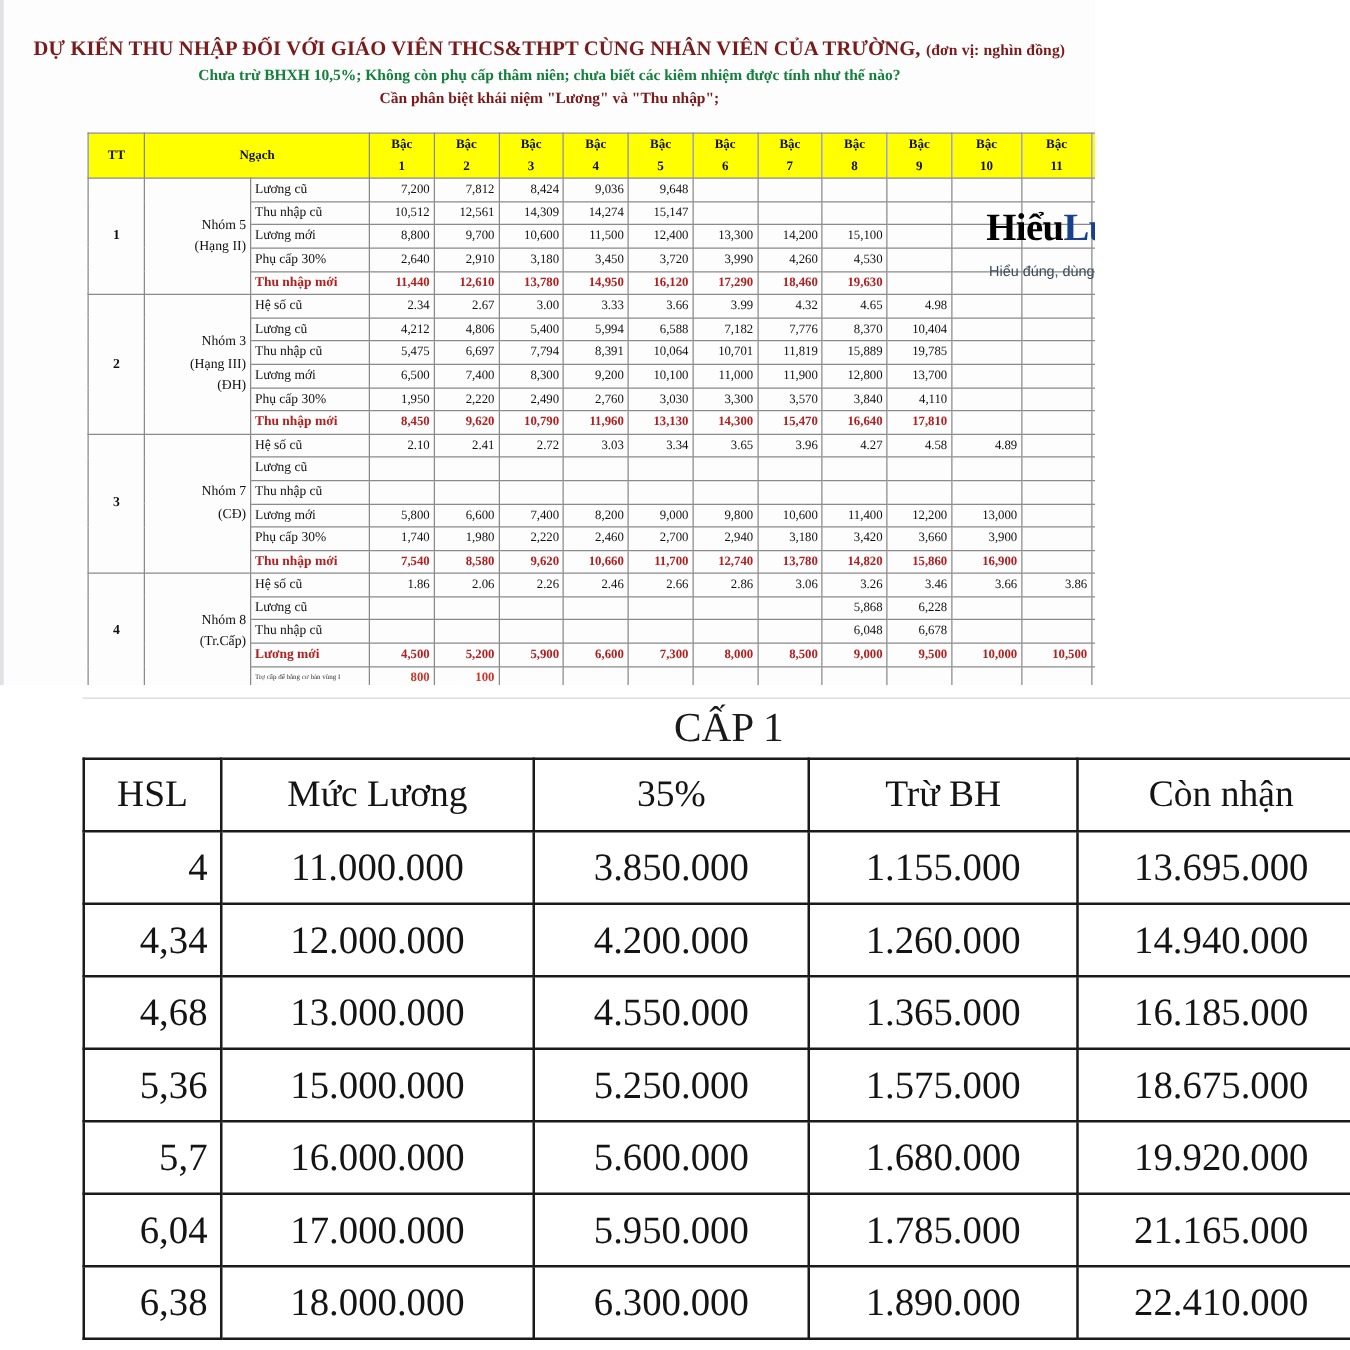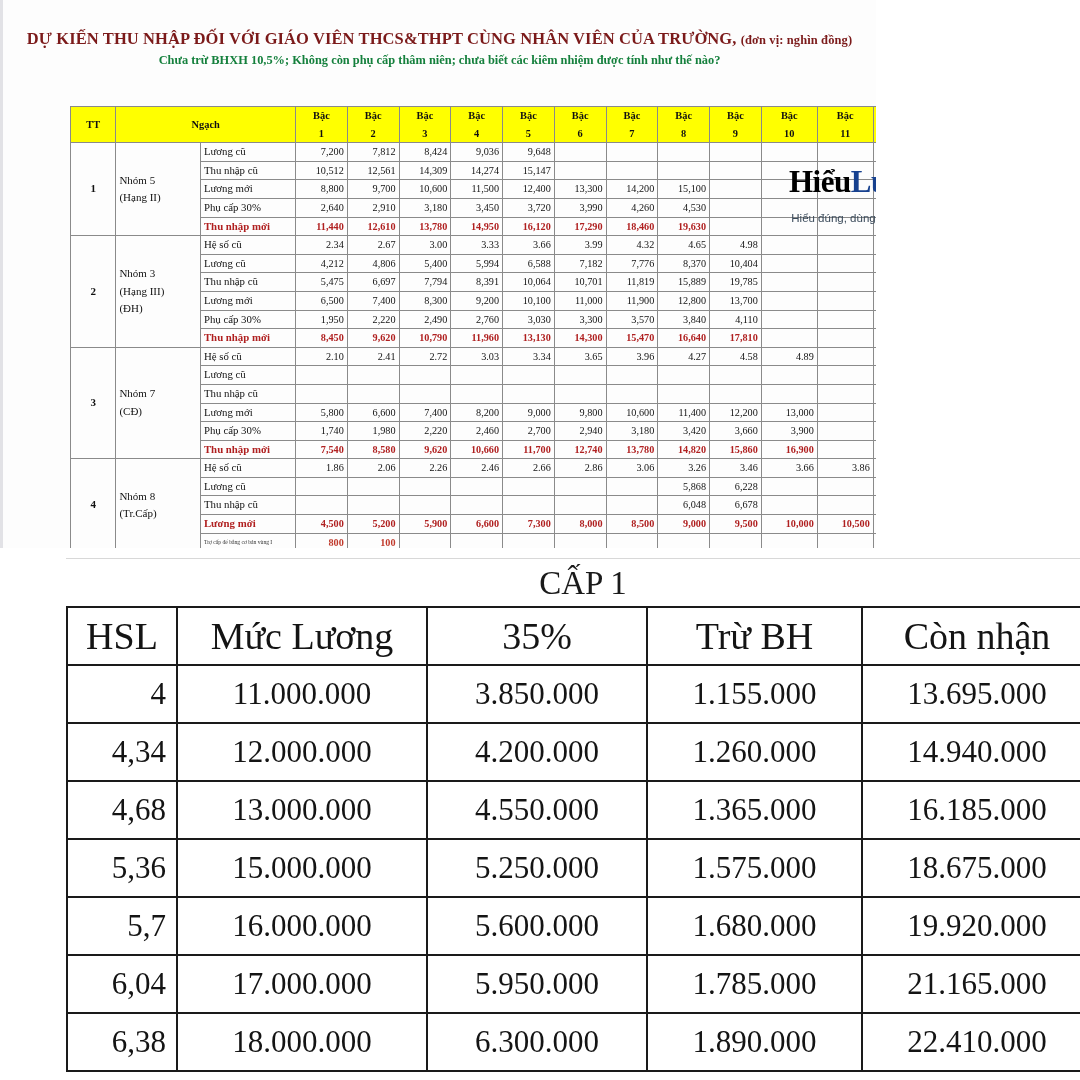--- a/index.html
+++ b/index.html
@@ -59,21 +59,21 @@
     font-size: 10.4px;
     height: 35px;
     line-height: 1.18;
     padding: 2px 1px;
     vertical-align: middle;
     border: 1px solid #6f6f20;
   }
   th.hdr .b1 { display:block; }
   th.hdr .b2 { display:block; }
   td.tt { text-align: center; font-weight: bold; font-size: 11px; vertical-align: middle; }
-  td.grp { text-align: left; font-weight: normal; font-size: 11px; vertical-align: middle; line-height:1.3; }
+  td.grp { text-align: right; font-weight: normal; font-size: 11px; vertical-align: middle; line-height:1.3; }
   td.grp .gl { display:block; }
   td.rowlabel { text-align: left; padding-left: 5px; font-size: 10.8px; }
   td.num { text-align: right; padding-right: 5px; font-variant-numeric: tabular-nums; }
   td.mark { text-align: center; font-weight: bold; font-size: 10px; }
   tr.tn td { color: #b02020; font-weight: bold; }
   td.tiny { font-size: 5.6px; line-height: 1.15; text-align:left; padding-left:4px; white-space: normal; vertical-align: middle; color:#333; }
   tr.tn td.num, tr.tn td.rowlabel { color: #b02020; font-weight: bold; }
   td.redval { color: #c0392b; font-weight: bold; }
 
   
@@ -112,39 +112,40 @@
     font-family: "Liberation Serif", "DejaVu Serif", serif;
   }
   table.cap td, table.cap th {
     border: 2px solid #1a1a1a;
     height: 58px;
     font-size: 31px;
     color: #141414;
     overflow: hidden; white-space: nowrap;
   }
   table.cap th {
-    font-weight: normal; text-align: center; font-size: 38px;
+    font-weight: normal; text-align: center; font-size: 30px;
   }
   table.cap td.hsl { text-align: right; padding-right: 10px; }
   table.cap td.val { text-align: center; }
   table.cap td.edge, table.cap th.edge { border-right: none; }
 </style>
 </head>
 <body>
 
 <div id="page">
 
   <div id="top-section">
 
     <div class="title-block">
       <div class="title-line1">
         <span>DỰ KIẾN THU NHẬP ĐỐI VỚI GIÁO VIÊN THCS&amp;THPT CÙNG NHÂN VIÊN CỦA TRƯỜNG,</span>
         <span class="unit">(đơn vị: nghìn đồng)</span>
       </div>
       <div class="title-line2">Chưa trừ BHXH 10,5%; Không còn phụ cấp thâm niên; chưa biết các kiêm nhiệm được tính như thế nào?</div>
+      <div class="title-line3">Cần phân biệt khái niệm "Lương" và "Thu nhập";</div>
     </div>
 
     <div id="sheet-wrap">
       <table class="sheet">
         <colgroup>
           <col style="width:43px">
             <col style="width:80px">
             <col style="width:90px">
           <col style="width:49px">
             <col style="width:49px">

